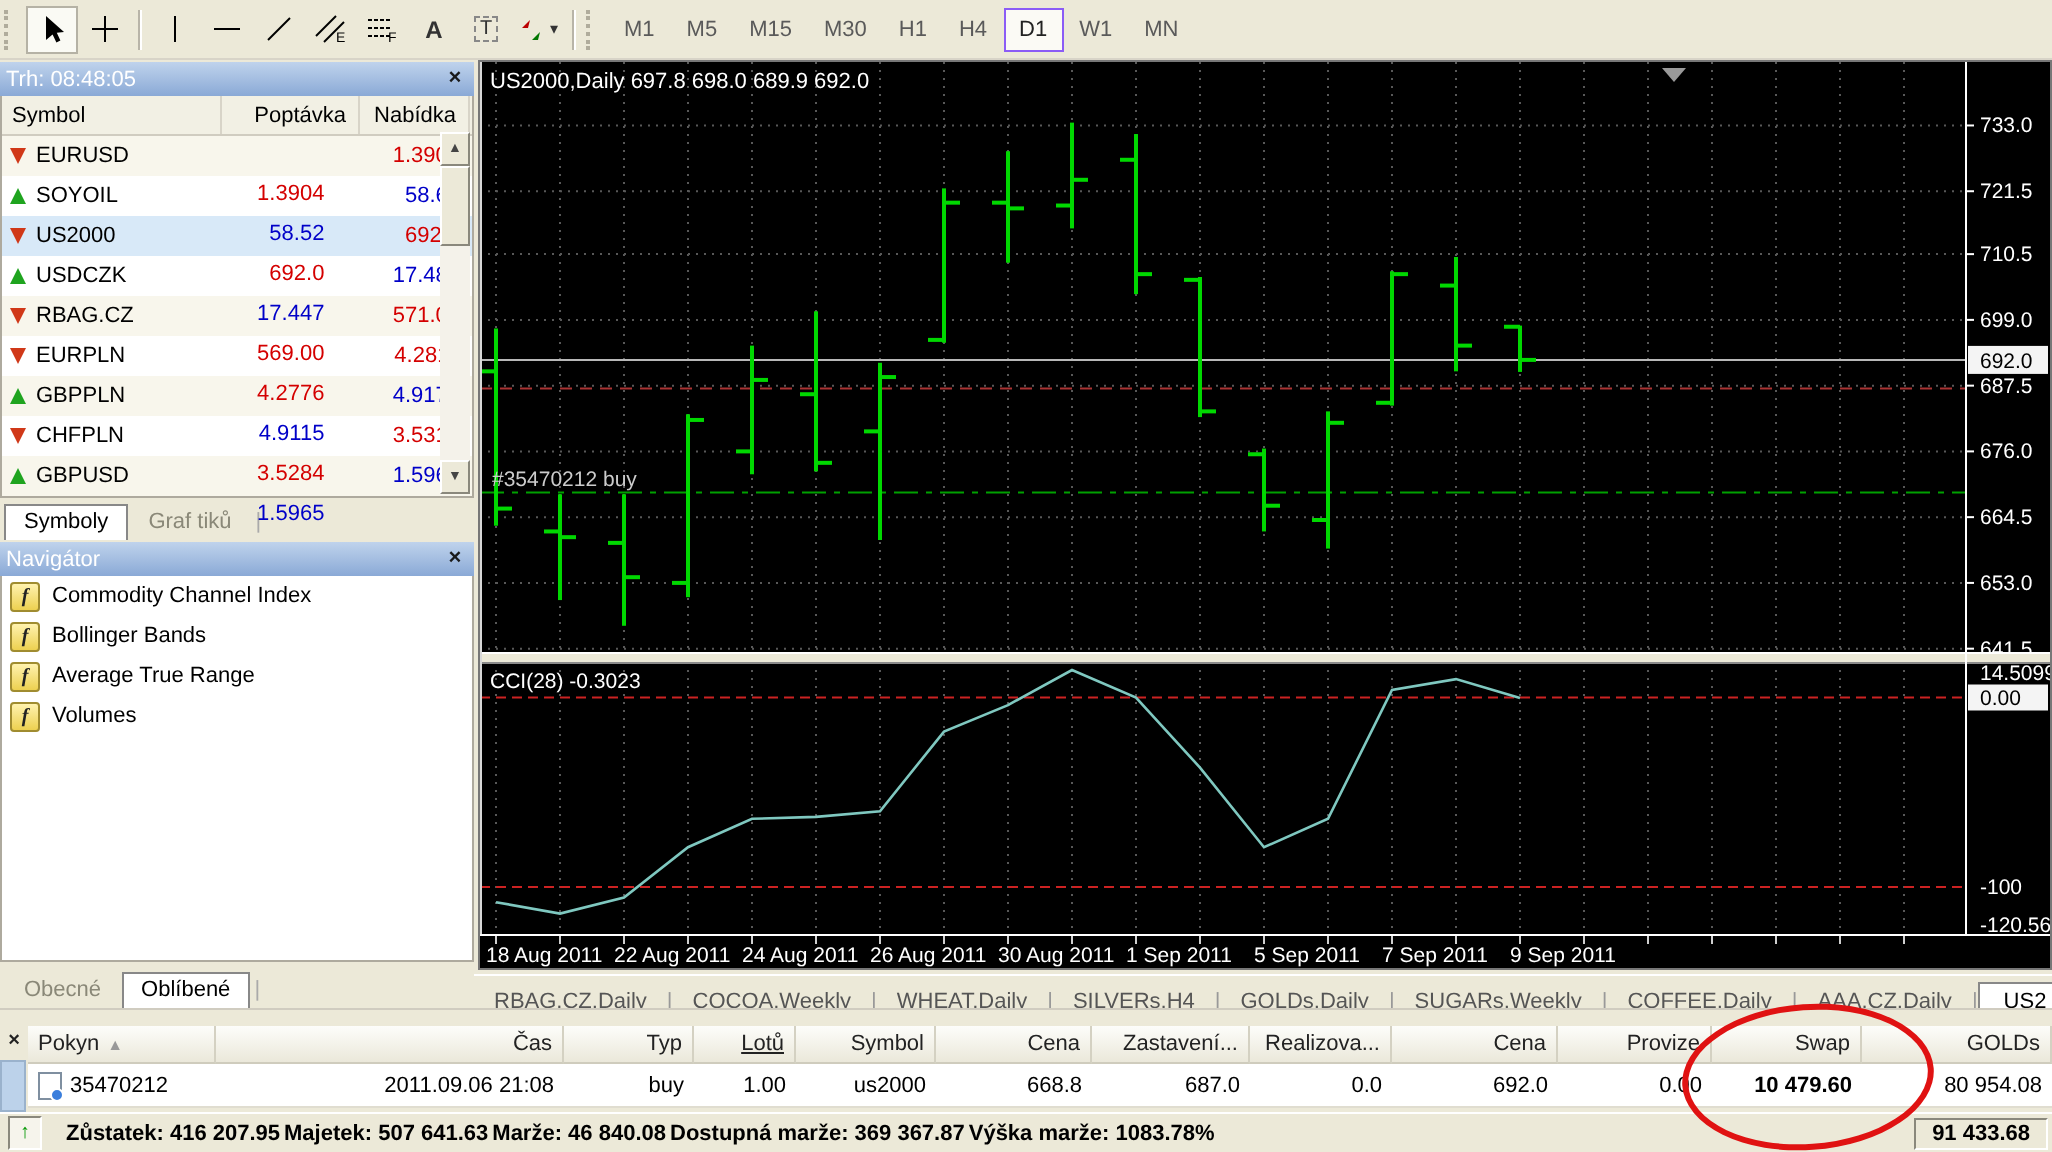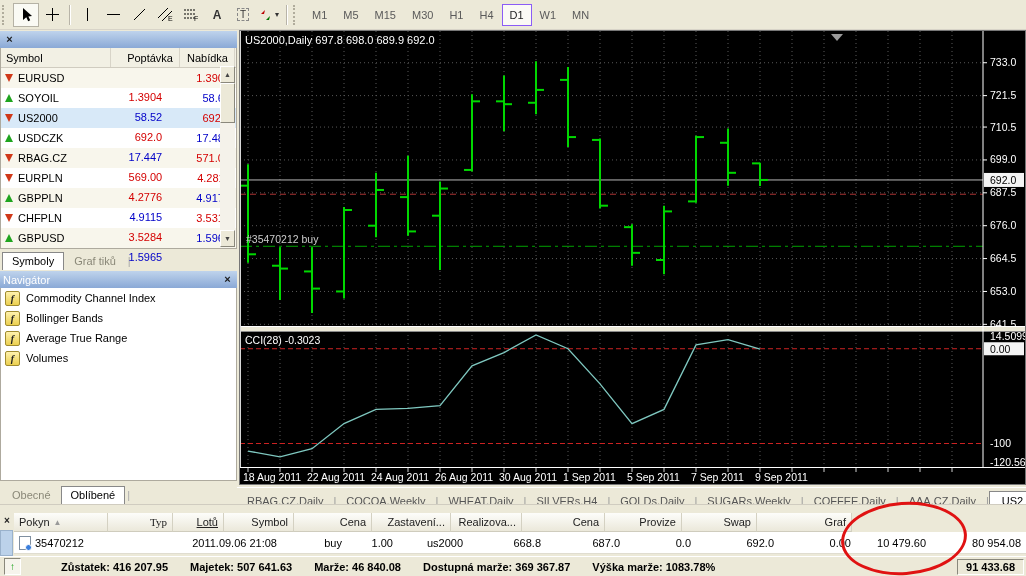--- a/index.html
+++ b/index.html
@@ -166,20 +166,21 @@
       <div class="tfbtn">H1</div>
       <div class="tfbtn">H4</div>
       <div class="tfbtn pressed">D1</div>
       <div class="tfbtn">W1</div>
       <div class="tfbtn">MN</div>
     </div>
 </div>
 
 <div class="abs mw">
   <div class="cap">
+    <span class="captxt">Trh: 08:48:05</span>
     <span class="capx">×</span>
   </div>
   <div class="mwbody" style="position:relative;">
     <div class="mwh">
       <div class="c-sym">Symbol</div>
       <div class="c-bid">Poptávka</div>
       <div class="c-ask">Nabídka</div>
     </div>
     <div id="mw-rows">
         <div class="mwr" style="background: rgb(248, 246, 236);">
@@ -499,21 +500,24 @@
 <div class="abs gap1"></div>
 
 <div class="abs term">
   <div class="termx">×</div>
   <div class="termstrip"></div>
   <div class="thdr" id="term-header">
       <div class="th first" style="width: 94px;">
         <span>Pokyn</span>
         <span class="sortic">▲</span>
       </div>
-      <div class="th" style="width: 65px; font-family: Liberation Serif, serif;">
+      <div class="th" style="width: 174px;">
+        <span>Čas</span>
+      </div>
+      <div class="th" style="width: 65px;">
         <span>Typ</span>
       </div>
       <div class="th" style="width: 51px; text-decoration: underline;">
         <span>Lotů</span>
       </div>
       <div class="th" style="width: 70px;">
         <span>Symbol</span>
       </div>
       <div class="th" style="width: 78px;">
         <span>Cena</span>
@@ -527,21 +531,21 @@
       <div class="th" style="width: 83px;">
         <span>Cena</span>
       </div>
       <div class="th" style="width: 77px;">
         <span>Provize</span>
       </div>
       <div class="th" style="width: 75px;">
         <span>Swap</span>
       </div>
       <div class="th" style="width: 95px;">
-        <span>Graf</span>
+        <span>GOLDs</span>
       </div>
     </div>
   <div class="trow" id="term-row">
       <div class="td first" style="width: 94px;">
         <span class="docic"></span>
         <span>35470212</span>
       </div>
       <div class="td" style="width: 174px;">
         <span>2011.09.06 21:08</span>
       </div>
@@ -562,32 +566,32 @@
       </div>
       <div class="td" style="width: 71px;">
         <span>0.0</span>
       </div>
       <div class="td" style="width: 83px;">
         <span>692.0</span>
       </div>
       <div class="td" style="width: 77px;">
         <span>0.00</span>
       </div>
-      <div class="td" style="width: 75px;">
+      <div class="td" style="width: 75px; font-weight: bold;">
         <span>10 479.60</span>
       </div>
       <div class="td" style="width: 95px;">
         <span>80 954.08</span>
       </div>
     </div>
 </div>
 
 <div class="abs status">
   <div class="statico">↑</div>
-  <span id="status-segments" style="display:flex;gap:22px;margin-left:28px;">
+  <span id="status-segments" style="display:flex;gap:2px;">
       <span>Zůstatek: 416 207.95</span>
       <span>Majetek: 507 641.63</span>
       <span>Marže: 46 840.08</span>
       <span>Dostupná marže: 369 367.87</span>
       <span>Výška marže: 1083.78%</span>
     </span>
   <span class="stattotal">91 433.68</span>
 </div>
 
 <div class="abs ellipse"></div>

